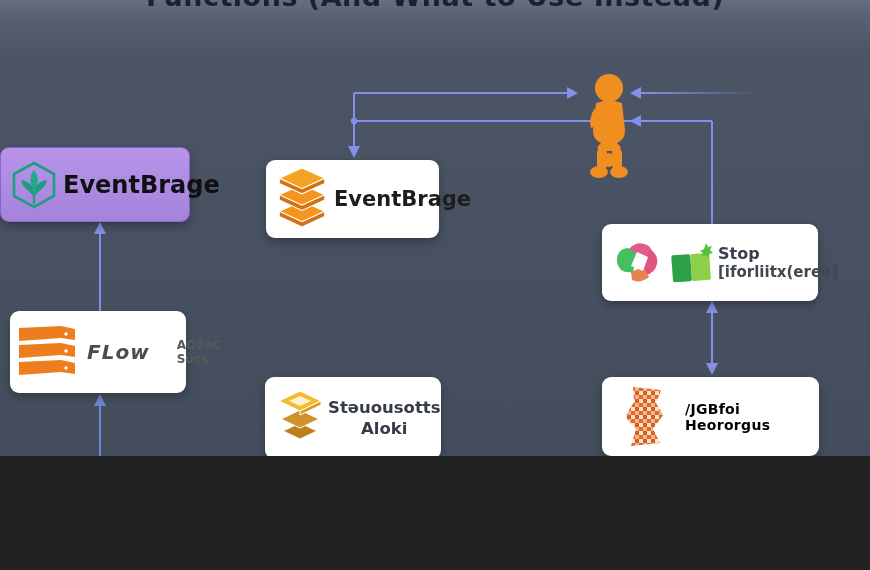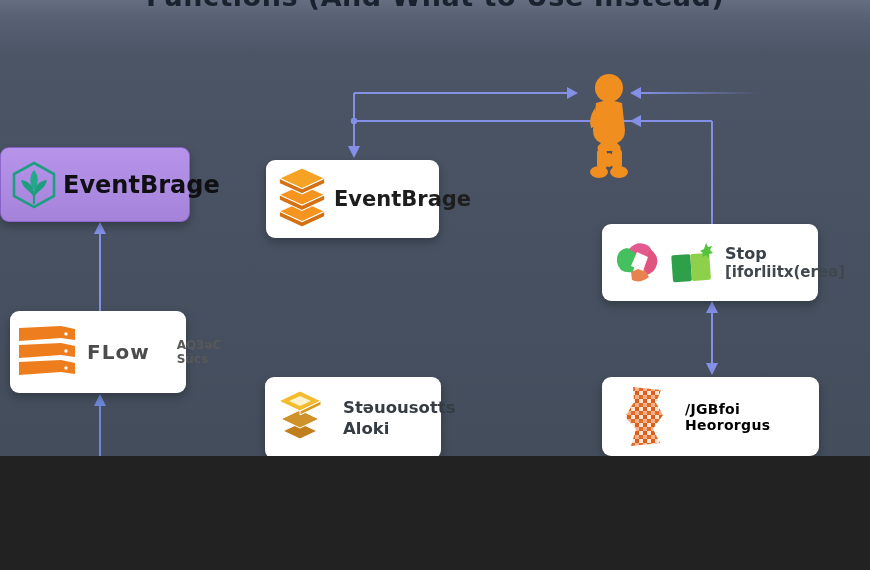--- a/index.html
+++ b/index.html
@@ -17,21 +17,21 @@
     box-shadow:0 4px 10px rgba(0,0,0,.28);border:1px solid rgba(255,255,255,.55);
     display:flex;align-items:center;box-sizing:border-box;
   }
   .card .txt{display:flex;flex-direction:column;justify-content:center;}
   .purple{
     background:linear-gradient(180deg,#b794ea 0%,#a583da 100%);
     border:1px solid rgba(110,70,180,.55);
   }
   .lbl-big{font-size:24px;font-weight:bold;color:#0f0f14;}
   .lbl-mid{font-size:21px;font-weight:bold;color:#1d1d1d;}
-  .lbl-flow{font-size:20px;color:#4c4c4c;font-weight:600;letter-spacing:1px;}
+  .lbl-flow{font-size:20px;color:#4c4c4c;font-weight:600;letter-spacing:1px;font-style:italic;}
   .lbl-sub{font-size:12px;font-weight:bold;color:#585858;line-height:14px;}
   .lbl-step{font-size:16px;font-weight:bold;color:#394049;line-height:20px;}
   .lbl-step-sub{font-size:15px;font-weight:bold;color:#40474f;line-height:17px;}
   .lbl-aloki{font-size:16.5px;font-weight:bold;color:#353c44;line-height:21px;}
   .lbl-ajgb{font-size:14px;font-weight:bold;color:#000000;letter-spacing:.3px;}
   .icon{flex:0 0 auto;}
   svg{display:block;}
   .overlay{position:absolute;left:0;top:0;pointer-events:none;}
   .person{position:absolute;}
 </style>
@@ -141,39 +141,39 @@
     </span>
     <span class="icon" style="margin-left:7px;">
       <svg width="46" height="42" viewBox="0 0 46 42">
         <g transform="rotate(-4 22 24)">
           <rect x="2" y="12" width="19" height="27" rx="2" fill="#2ea04a"></rect>
           <rect x="21" y="12" width="19" height="27" rx="2" fill="#8ed049"></rect>
         </g>
         <path d="M36,1 l2,4 4,-1 -2,4 3,3 -4,1 0,4 -3,-3 -4,2 1,-4 -3,-2 4,-2 Z" fill="#54c23c"></path>
       </svg>
     </span>
-    <span class="txt" style="margin-left:9px;">
+    <span class="txt" style="margin-left:2px;">
       <span class="lbl-step">Stop</span>
       <span class="lbl-step-sub">[iforliitx(ereə]</span>
     </span>
   </div>
 
   <div class="card" style="left:265px;top:377px;width:176px;height:82px;padding:0 10px;">
     <span class="icon">
       <svg width="48" height="58" viewBox="0 0 46 58">
         <g stroke="#ffffff" stroke-width="1">
           <polygon points="23,34 40,42 23,50 6,42" fill="#c07f1d"></polygon>
           <polygon points="23,21 42,30 23,39 4,30" fill="#cf922a"></polygon>
           <polygon points="23,2 44,12 23,22 2,12" fill="#f3bc2e"></polygon>
           <polygon points="23,22 44,12 44,16 23,26" fill="#d89a20"></polygon>
         </g>
         <polygon points="23,7 34,12 23,17 12,12" fill="#fdf3cf"></polygon>
       </svg>
     </span>
-    <span class="txt" style="margin-left:19px;">
+    <span class="txt" style="margin-left:4px;align-items:center;">
       <span class="lbl-aloki">Stəuousotts</span>
       <span class="lbl-aloki">Aloki</span>
     </span>
   </div>
 
   <div class="card" style="left:602px;top:377px;width:217px;height:79px;padding:0 12px;">
     <span class="icon" style="margin-left:8px;">
       <svg width="46" height="60" viewBox="0 0 46 60">
         <defs>
           <pattern id="px" width="8" height="8" patternUnits="userSpaceOnUse">

